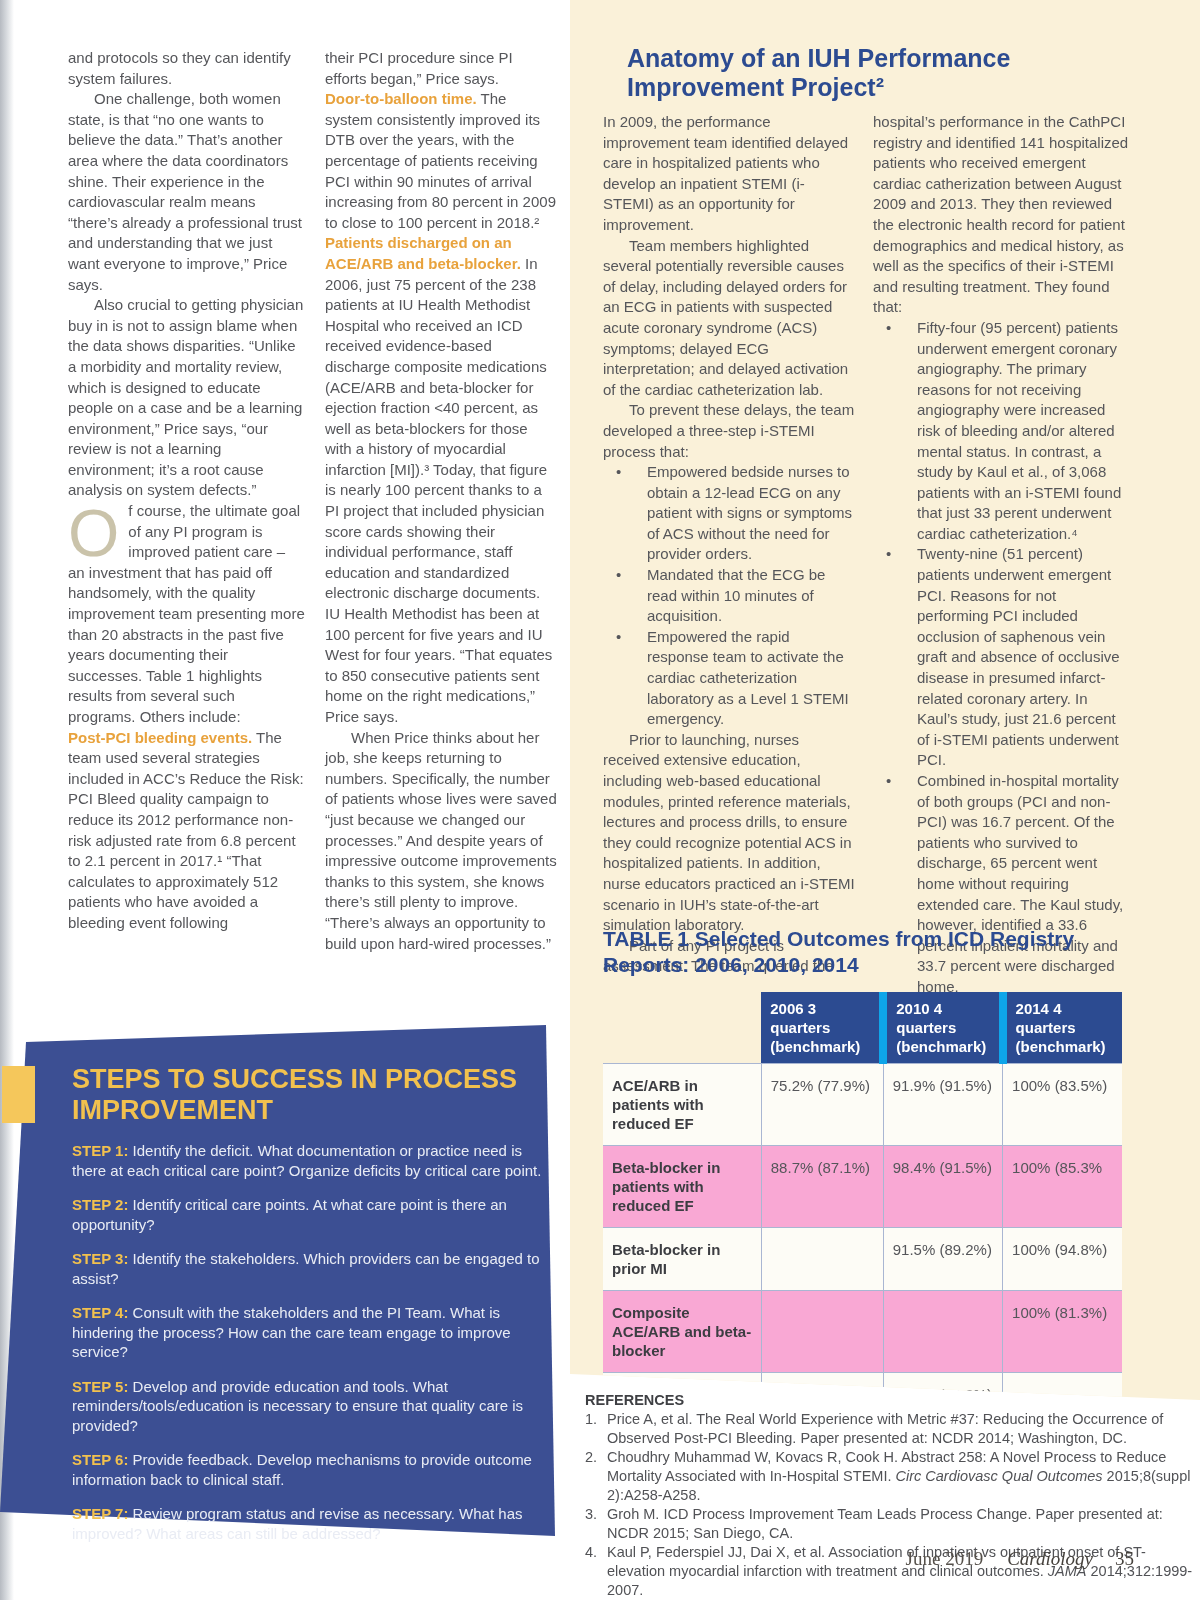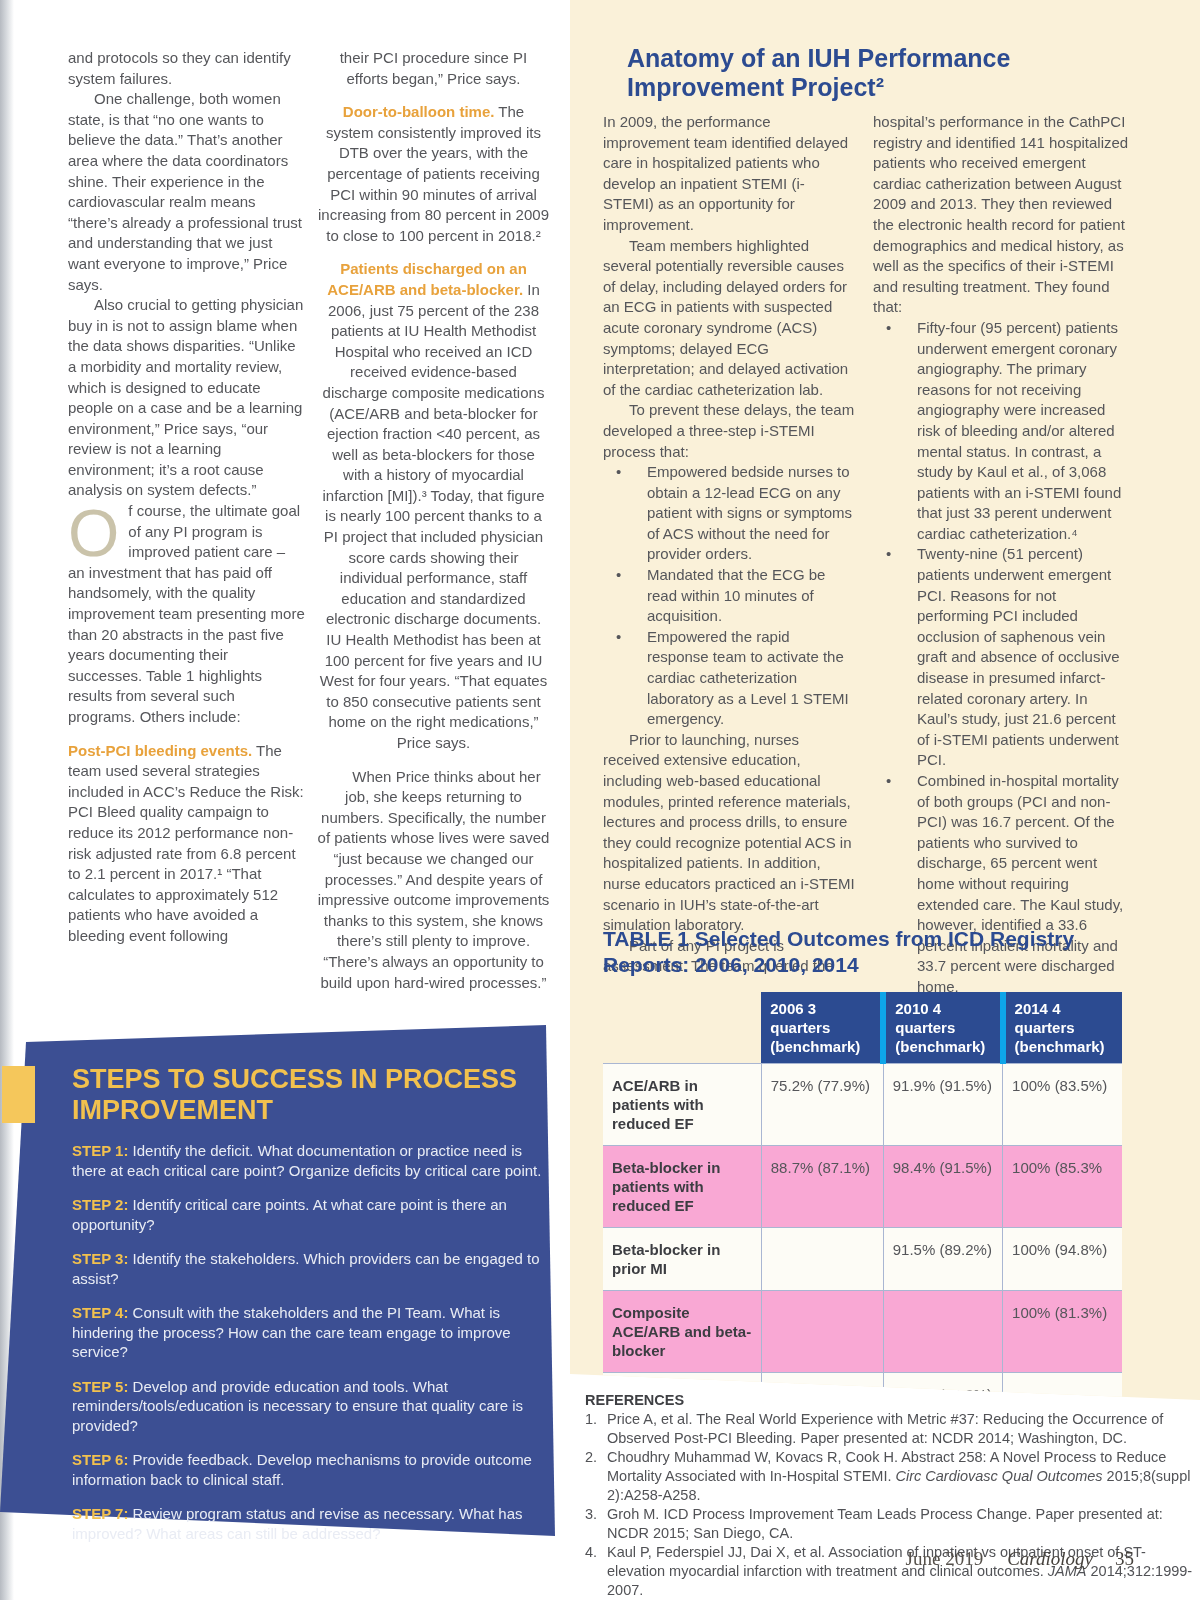--- a/index.html
+++ b/index.html
@@ -4,24 +4,24 @@
 <style>
   html,body{margin:0;padding:0;background:#e8e8e8;}
   .page{position:relative;width:1200px;height:1600px;background:#ffffff;overflow:hidden;
         font-family:"Liberation Sans", sans-serif;}
   .edge-shadow{position:absolute;left:0;top:0;width:14px;height:100%;
         background:linear-gradient(90deg,#a9aeb6 0%,#ced2d7 45%,rgba(255,255,255,0) 100%);opacity:.85;}
 
   
   .txtcol{position:absolute;color:#55565a;font-size:15px;line-height:20.6px;}
   .col1{left:68px;top:48px;width:237px;}
-  .col2{left:317px;top:48px;width:233px;text-align:center;}
+  .col2{left:325px;top:48px;width:233px;}
   .txtcol p{margin:0;}
   .txtcol p.indent{text-indent:26px;}
-  .txtcol p.gap{margin-top:13px;}
+  .txtcol p.gap{}
   .sec-heading{color:#e8a23c;font-weight:bold;font-size:26px;line-height:29px;margin:42px 0 17px 0;}
   .dropcap{float:left;font-size:66px;line-height:52px;color:#cac3aa;margin:6px 9px 0 0;font-weight:normal;}
   .runin{color:#e8a23c;font-weight:bold;}
 
   
   .cream{position:absolute;left:570px;top:0;width:630px;height:1400px;background:#faf1d9;
          clip-path:polygon(0 0,630px 0,630px 1400px,0 1374px);}
   .an-heading{position:absolute;left:33px;top:44px;width:450px;color:#2c4b91;font-weight:bold;
          font-size:25px;line-height:29px;margin-left:24px;}
   .an-col{position:absolute;top:112px;width:252px;color:#55565a;font-size:15px;line-height:20.6px;}
@@ -33,21 +33,21 @@
   ul.blts li{position:relative;padding-left:44px;margin:0;}
   ul.blts li::before{content:"\2022";position:absolute;left:13px;top:0;}
 
   
   .table-block{position:absolute;left:33px;top:926px;width:519px;}
   .tbl-title{color:#2c4b91;font-weight:bold;font-size:21px;line-height:26px;}
   table.t1{width:100%;border-collapse:collapse;table-layout:fixed;margin-top:14px;font-size:15px;}
   table.t1 th{background:#2c4b91;color:#ffffff;font-weight:bold;text-align:left;vertical-align:top;
         padding:7px 9px;line-height:19px;}
   table.t1 th.empty{background:transparent;}
-  table.t1 th.sep{border-left:6px solid #0ea5e9;}
+  table.t1 th.sep{border-left:8px solid #0ea5e9;}
   table.t1 td{vertical-align:top;padding:12px 9px;line-height:19px;border-top:1px solid #a9b6d2;}
   table.t1 tr:last-child td{border-bottom:1px solid #a9b6d2;}
   td.lbl{font-weight:bold;color:#3c3d42;}
   td.val{color:#55565a;border-left:1px solid #a9b6d2;}
   tr.odd{background:#fdfcf6;}
   tr.even{background:#f9a8d4;}
 
   
   .steps-wrap{position:absolute;left:0;top:1020px;width:565px;height:540px;}
   .steps-bg{position:absolute;left:0;top:0;width:100%;height:100%;background:#3c4f93;

